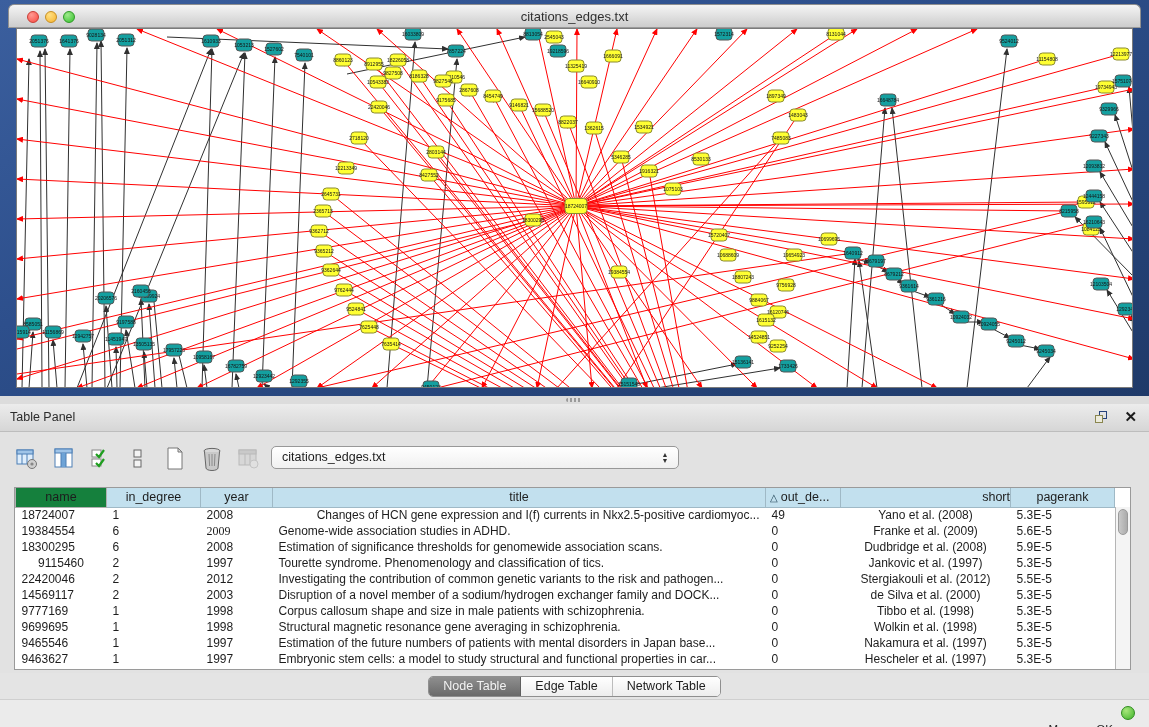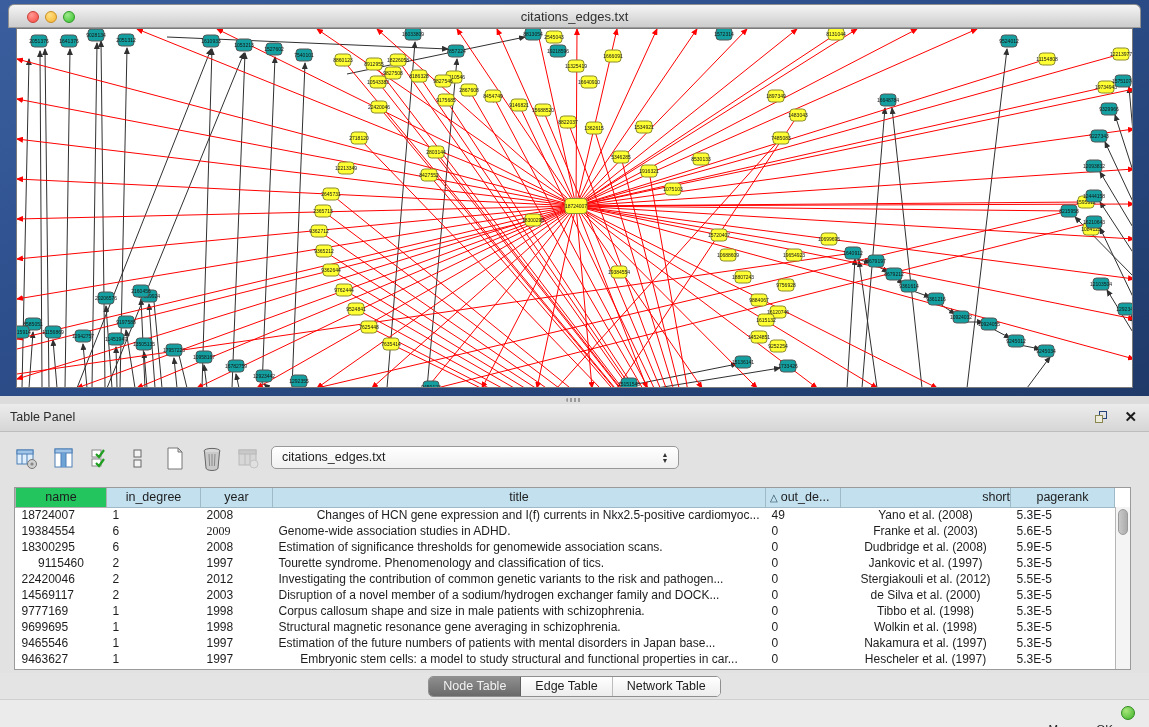--- a/index.html
+++ b/index.html
@@ -38,21 +38,21 @@
   .fx { font-family:"Liberation Serif", serif; font-style:italic; font-weight:bold; font-size:15px; color:#1a1a1a; }
   .combo { position:absolute; left:271px; top:14px; width:408px; height:23px; background:linear-gradient(#ffffff,#f0f0f0);
     border:1px solid #989898; border-radius:5px; font-size:12.5px; color:#1c1c1c; line-height:21px; padding-left:10px; }
   .combo .stepper { position:absolute; right:7px; top:2px; width:12px; height:18px; display:flex; flex-direction:column;
     align-items:center; justify-content:center; color:#333; font-size:7px; line-height:6px; }
 
   .table-wrap { position:absolute; left:14px; top:55px; width:1117px; height:183px; background:#ffffff; border:1px solid #9a9a9a; }
   .grid { width:1100px; border-collapse:collapse; table-layout:fixed; }
   .grid th { height:19px; font-size:12.5px; font-weight:normal; color:#1d1d1d; background:#c2e0ee;
     border:1px solid #9fb9c6; border-top:none; overflow:hidden; white-space:nowrap; }
-  .grid th.first { background:#22c55e; border-color:#b0b0b0; }
+  .grid th.first { background:#15803d; border-color:#b0b0b0; }
   .grid td { height:16px; font-size:12px; color:#1d1d1d; padding:0 6px; white-space:nowrap; overflow:hidden; }
   .sort-tri { color:#1c3f52; font-size:10px; margin-right:3px; }
   .vscroll { position:absolute; right:0; top:19px; bottom:0; width:15px; background:#f4f4f4; border-left:1px solid #b5b5b5; }
   .vthumb { position:absolute; left:2px; top:2px; width:10px; height:26px; background:linear-gradient(90deg,#c9c9c9,#ababab); border-radius:6px; border:1px solid #9a9a9a; }
 
   .tabs-row { position:absolute; left:0; top:673px; width:1149px; height:26px; background:#e4e4e4; display:flex; justify-content:center; align-items:center; }
   .segmented { display:flex; height:21px; border:1px solid #8f8f8f; border-radius:5px; overflow:hidden; background:#ffffff; }
   .segment { padding:0 14px; font-size:12.5px; color:#1e1e1e; display:flex; align-items:center; border-right:1px solid #bcbcbc; background:linear-gradient(#ffffff,#ededed); }
   .segment:last-child { border-right:none; }
   .segment.selected { background:linear-gradient(#8f8f8f,#6a6a6a); color:#f2f2f2; border-right:1px solid #5f5f5f; }
@@ -789,21 +789,21 @@
             <td style="text-align: left;">49</td>
             <td style="text-align: center;">Yano et al. (2008)</td>
             <td style="text-align: left;">5.3E-5</td>
           </tr>
           <tr>
             <td style="text-align: left;">19384554</td>
             <td style="text-align: left;">6</td>
             <td style="text-align: left; font-family: Liberation Serif, serif;">2009</td>
             <td style="text-align: left;">Genome-wide association studies in ADHD.</td>
             <td style="text-align: left;">0</td>
-            <td style="text-align: center;">Franke et al. (2003)</td>
+            <td style="text-align: center;">Franke et al. (2009)</td>
             <td style="text-align: left; margin-left: 31px;">5.6E-5</td>
           </tr>
           <tr>
             <td style="text-align: left;">18300295</td>
             <td style="text-align: left;">6</td>
             <td style="text-align: left;">2008</td>
             <td style="text-align: left;">Estimation of significance thresholds for genomewide association scans.</td>
             <td style="text-align: left;">0</td>
             <td style="text-align: center;">Dudbridge et al. (2008)</td>
             <td style="text-align: left;">5.9E-5</td>
@@ -859,21 +859,21 @@
             <td style="text-align: left;">1997</td>
             <td style="text-align: left;">Estimation of the future numbers of patients with mental disorders in Japan base...</td>
             <td style="text-align: left;">0</td>
             <td style="text-align: center;">Nakamura et al. (1997)</td>
             <td style="text-align: left;">5.3E-5</td>
           </tr>
           <tr>
             <td style="text-align: left;">9463627</td>
             <td style="text-align: left;">1</td>
             <td style="text-align: left;">1997</td>
-            <td style="text-align: center;">Embryonic stem cells: a model to study structural and functional properties in car...</td>
+            <td style="text-align: left;">Embryonic stem cells: a model to study structural and functional properties in car...</td>
             <td style="text-align: left;">0</td>
             <td style="text-align: center;">Hescheler et al. (1997)</td>
             <td style="text-align: left;">5.3E-5</td>
           </tr>
         </tbody>
     </table>
     <div class="vscroll">
       <div class="vthumb"></div>
     </div>
   </div>

